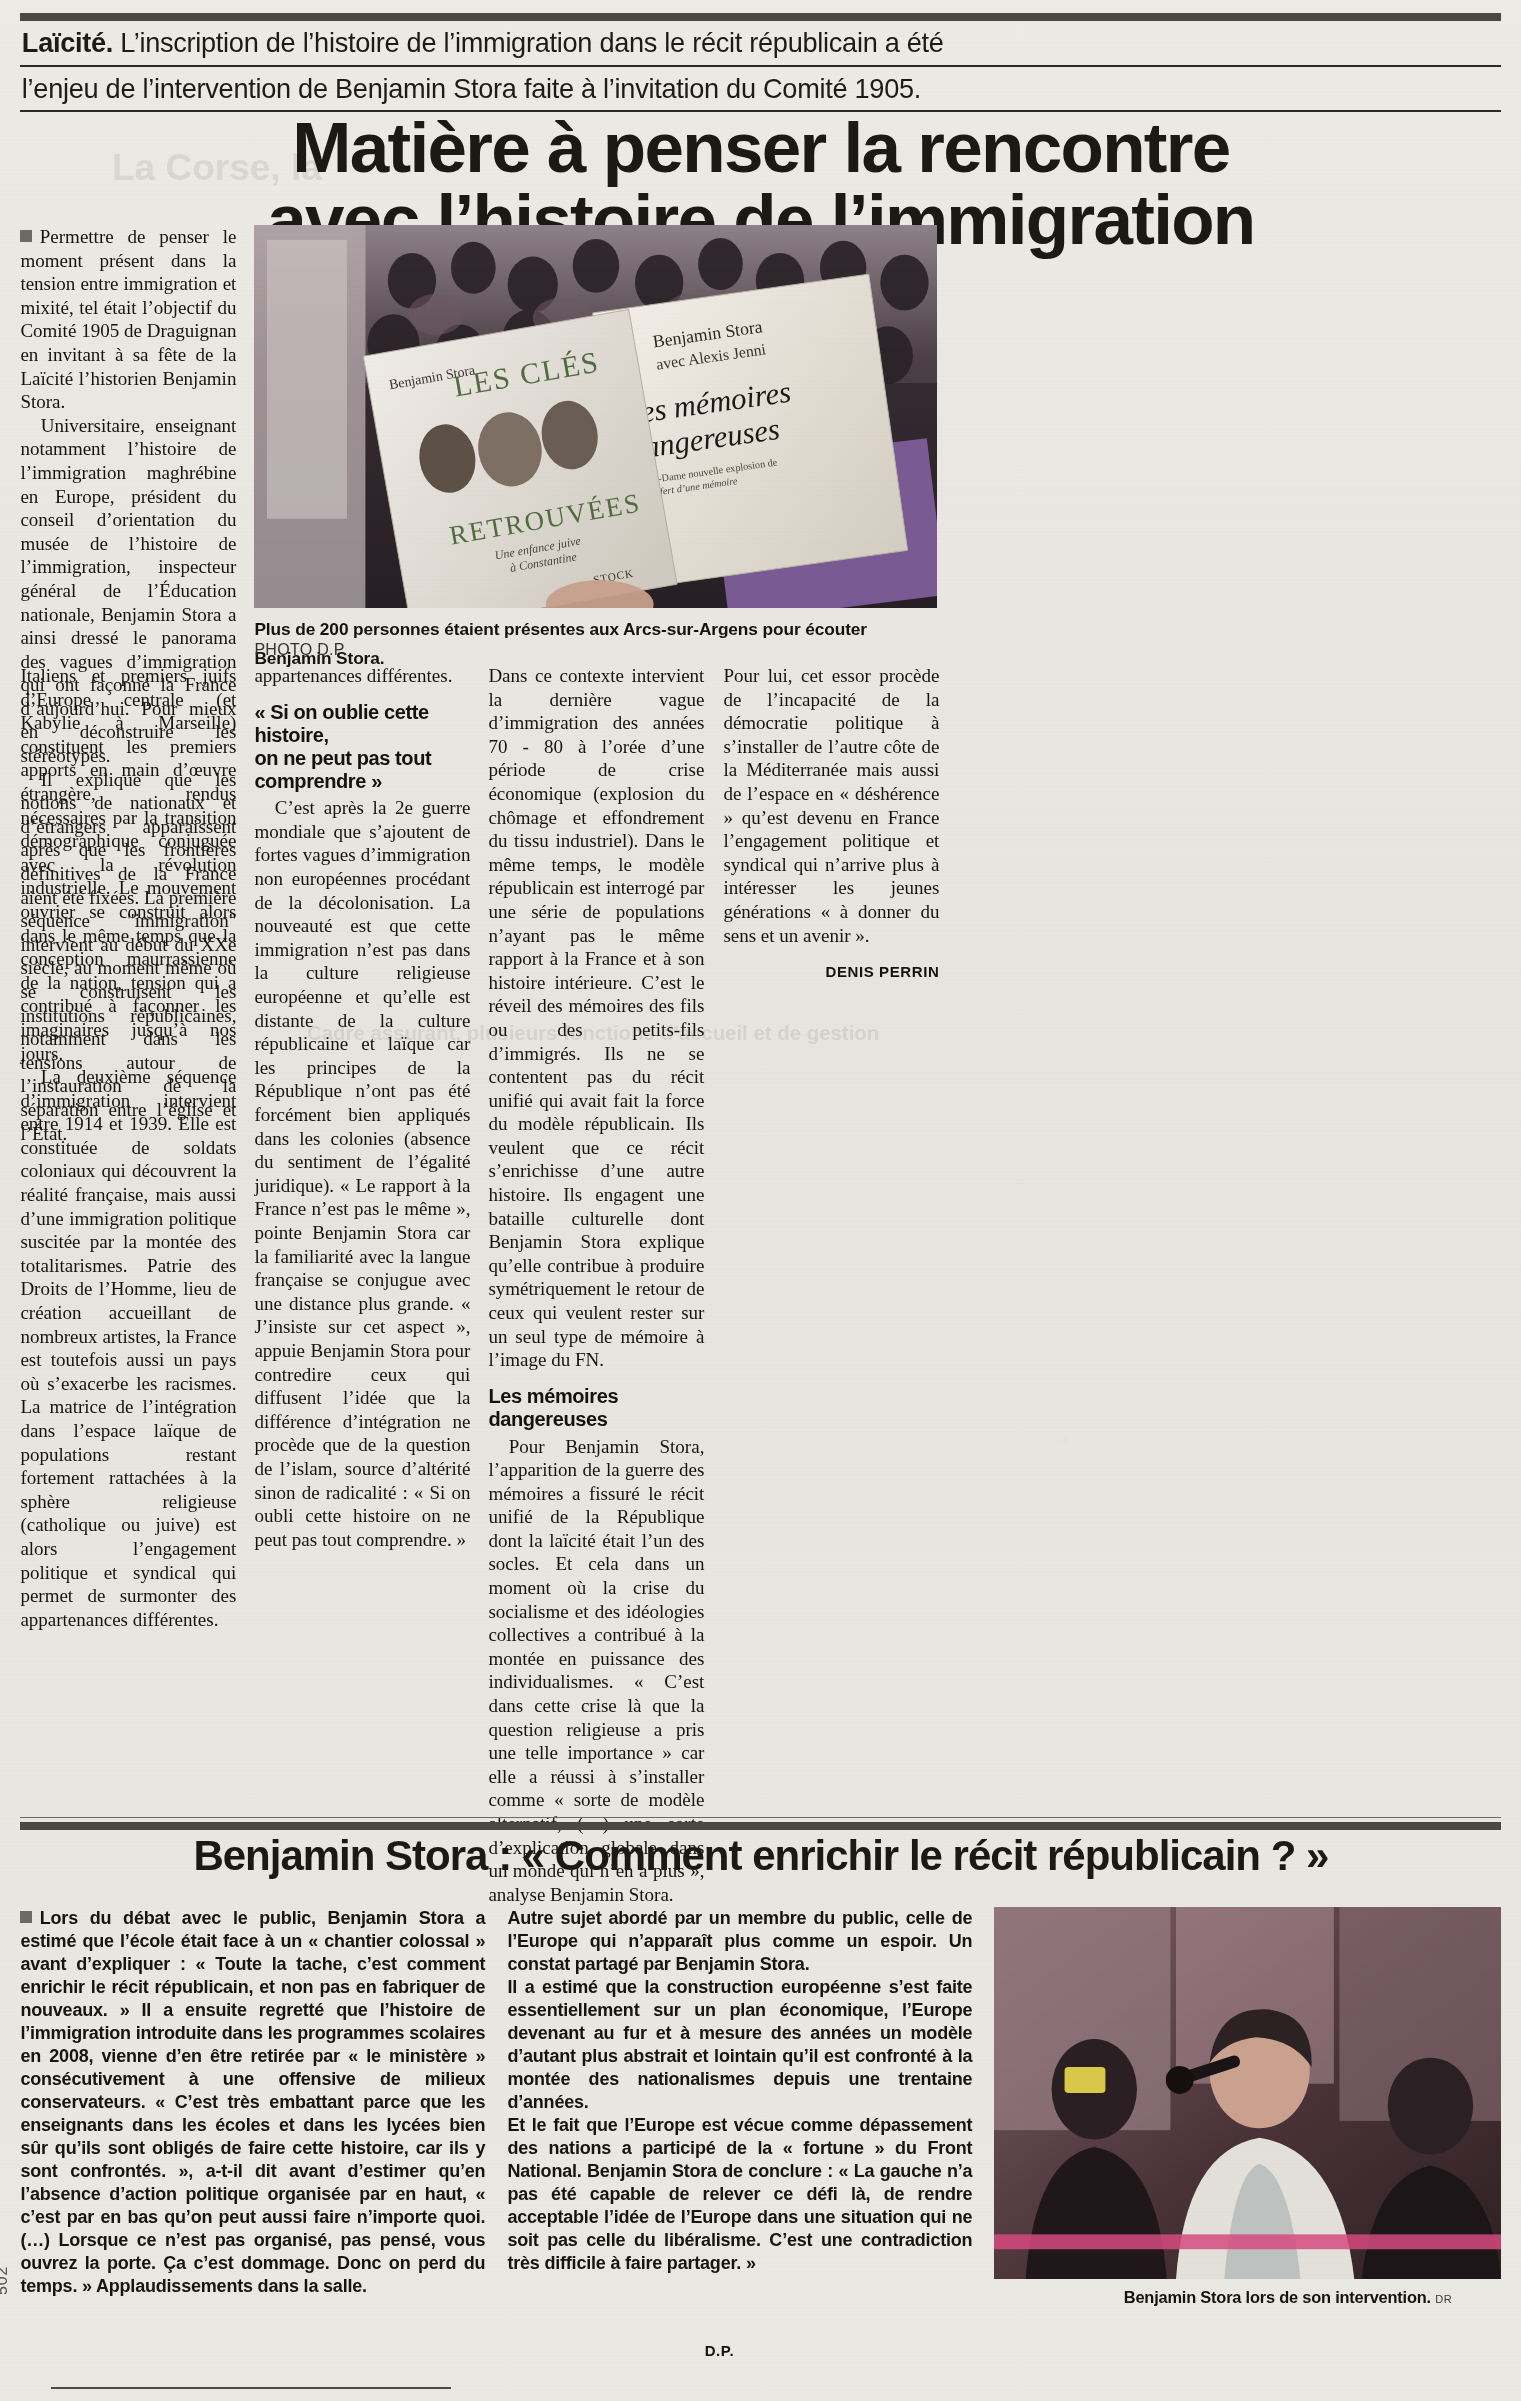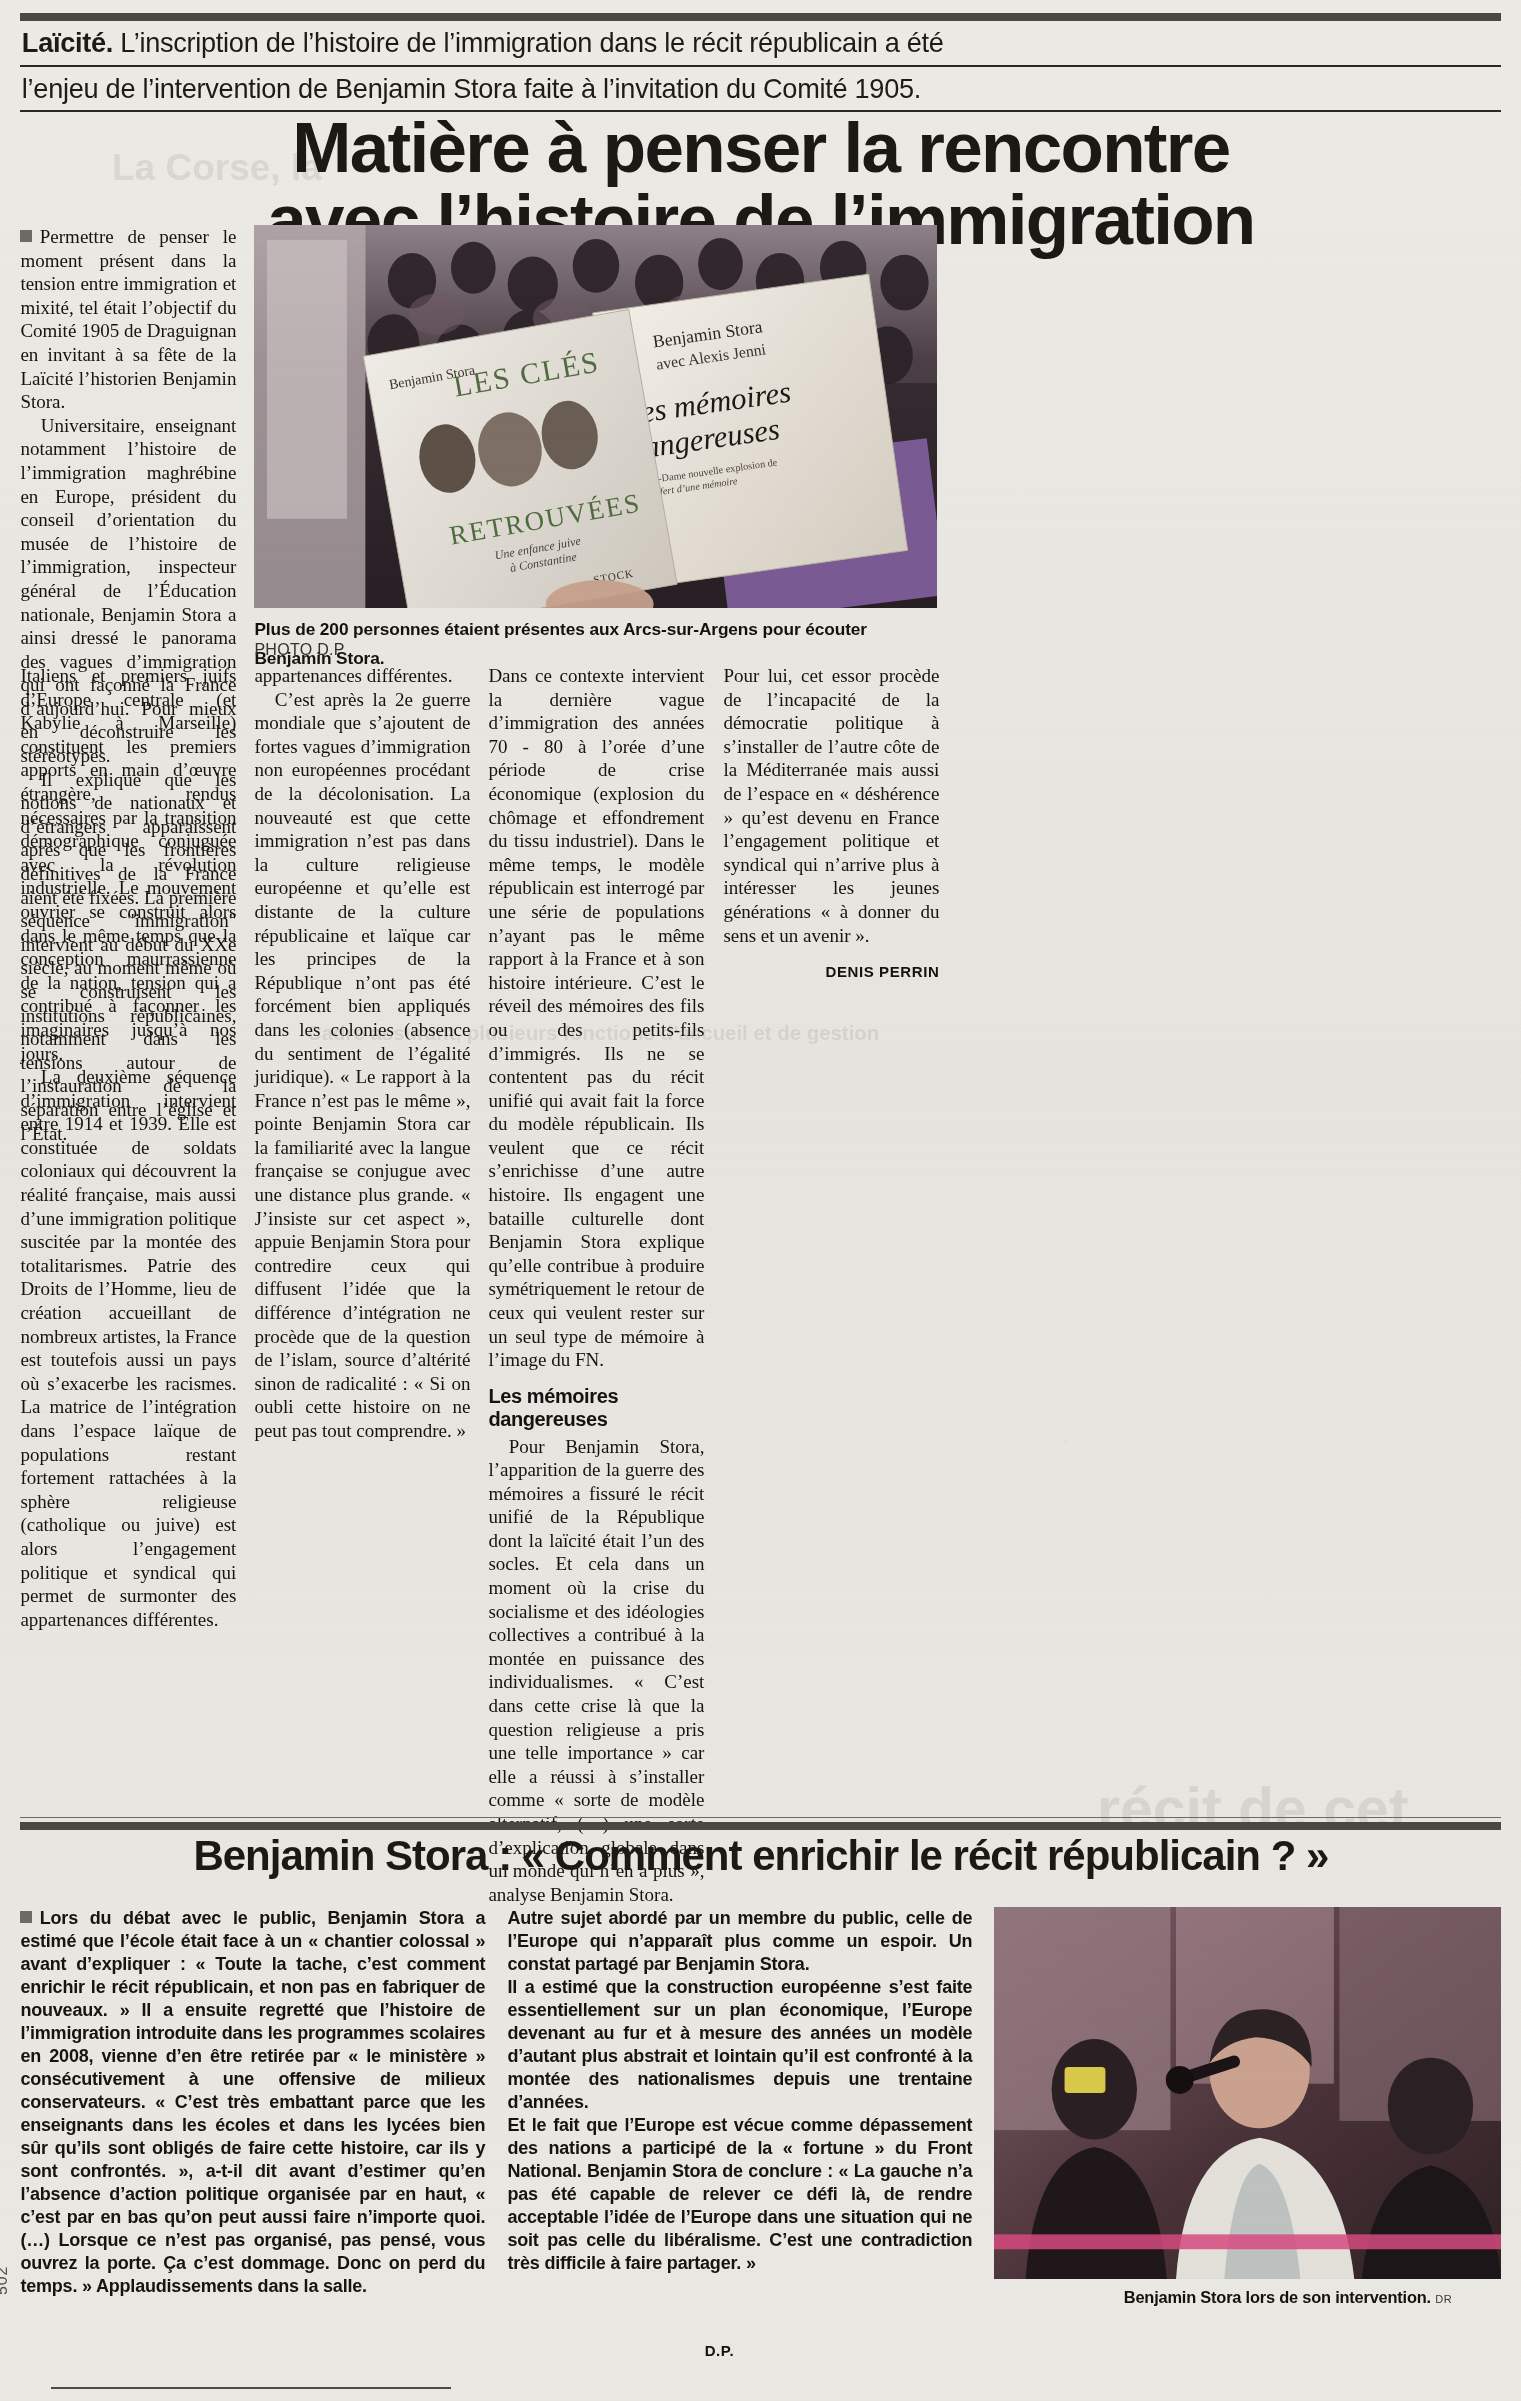--- a/index.html
+++ b/index.html
@@ -307,21 +307,20 @@
     white-space: nowrap;
     user-select: none;
   }
 </style>
 </head>
 <body>
 
 <div class="page">
 
   <div class="ghost" style="left:112px; top:147px; font-size:37px;">La Corse, la</div>
-  <div class="ghost" style="left:1097px; top:1775px; font-size:59px;">récit de cet</div>
   <div class="ghost" style="left:307px; top:1022px; font-size:20.4px;">Cadre assurant, plusieurs fonctions d’accueil et de gestion</div>
 
   <div class="kicker-wrap">
     <div class="rule-thick"></div>
     <div class="kicker-line">
       <b>Laïcité.</b><span> L’inscription de l’histoire de l’immigration dans le récit républicain a été</span>
     </div>
     <div class="rule-thin"></div>
     <div class="kicker-line">l’enjeu de l’intervention de Benjamin Stora faite à l’invitation du Comité 1905.</div>
     <div class="rule-thin"></div>
@@ -427,20 +426,24 @@
     <div class="photo-credit">PHOTO D.P.</div>
 
     <div class="lower-cols">
       <div class="col lc lc1">
         <p class="first">Italiens et premiers juifs d’Europe centrale (et Kabylie à Marseille) constituent les premiers apports en main d’œuvre étrangère, rendus nécessaires par la transition démographique conjuguée avec la révolution industrielle. Le mouvement ouvrier se construit alors dans le même temps que la conception maurrassienne de la nation, tension qui a contribué à façonner les imaginaires jusqu’à nos jours.</p>
         <p>La deuxième séquence d’immigration intervient entre 1914 et 1939. Elle est constituée de soldats coloniaux qui découvrent la réalité française, mais aussi d’une immigration politique suscitée par la montée des totalitarismes. Patrie des Droits de l’Homme, lieu de création accueillant de nombreux artistes, la France est toutefois aussi un pays où s’exacerbe les racismes. La matrice de l’intégration dans l’espace laïque de populations restant fortement rattachées à la sphère religieuse (catholique ou juive) est alors l’engagement politique et syndical qui permet de surmonter des appartenances différentes.</p>
       </div>
 
       <div class="col lc lc2">
         <p class="first">appartenances différentes.</p>
+        <div class="subhead">
+          <span>« Si on oublie cette histoire,</span><br>
+          <span>on ne peut pas tout comprendre »</span>
+        </div>
         <p>C’est après la 2e guerre mondiale que s’ajoutent de fortes vagues d’immigration non européennes procédant de la décolonisation. La nouveauté est que cette immigration n’est pas dans la culture religieuse européenne et qu’elle est distante de la culture républicaine et laïque car les principes de la République n’ont pas été forcément bien appliqués dans les colonies (absence du sentiment de l’égalité juridique). « Le rapport à la France n’est pas le même », pointe Benjamin Stora car la familiarité avec la langue française se conjugue avec une distance plus grande. « J’insiste sur cet aspect », appuie Benjamin Stora pour contredire ceux qui diffusent l’idée que la différence d’intégration ne procède que de la question de l’islam, source d’altérité sinon de radicalité : « Si on oubli cette histoire on ne peut pas tout comprendre. »</p>
       </div>
 
       <div class="col lc lc3">
         <p class="first">Dans ce contexte intervient la dernière vague d’immigration des années 70 - 80 à l’orée d’une période de crise économique (explosion du chômage et effondrement du tissu industriel). Dans le même temps, le modèle républicain est interrogé par une série de populations n’ayant pas le même rapport à la France et à son histoire intérieure. C’est le réveil des mémoires des fils ou des petits-fils d’immigrés. Ils ne se contentent pas du récit unifié qui avait fait la force du modèle républicain. Ils veulent que ce récit s’enrichisse d’une autre histoire. Ils engagent une bataille culturelle dont Benjamin Stora explique qu’elle contribue à produire symétriquement le retour de ceux qui veulent rester sur un seul type de mémoire à l’image du FN.</p>
         <div class="subhead">Les mémoires dangereuses</div>
         <p>Pour Benjamin Stora, l’apparition de la guerre des mémoires a fissuré le récit unifié de la République dont la laïcité était l’un des socles. Et cela dans un moment où la crise du socialisme et des idéologies collectives a contribué à la montée en puissance des individualismes. « C’est dans cette crise là que la question religieuse a pris une telle importance » car elle a réussi à s’installer comme « sorte de modèle alternatif, (…) une sorte d’explication globale dans un monde qui n’en a plus », analyse Benjamin Stora.</p>
       </div>
 
       <div class="col lc lc4">

